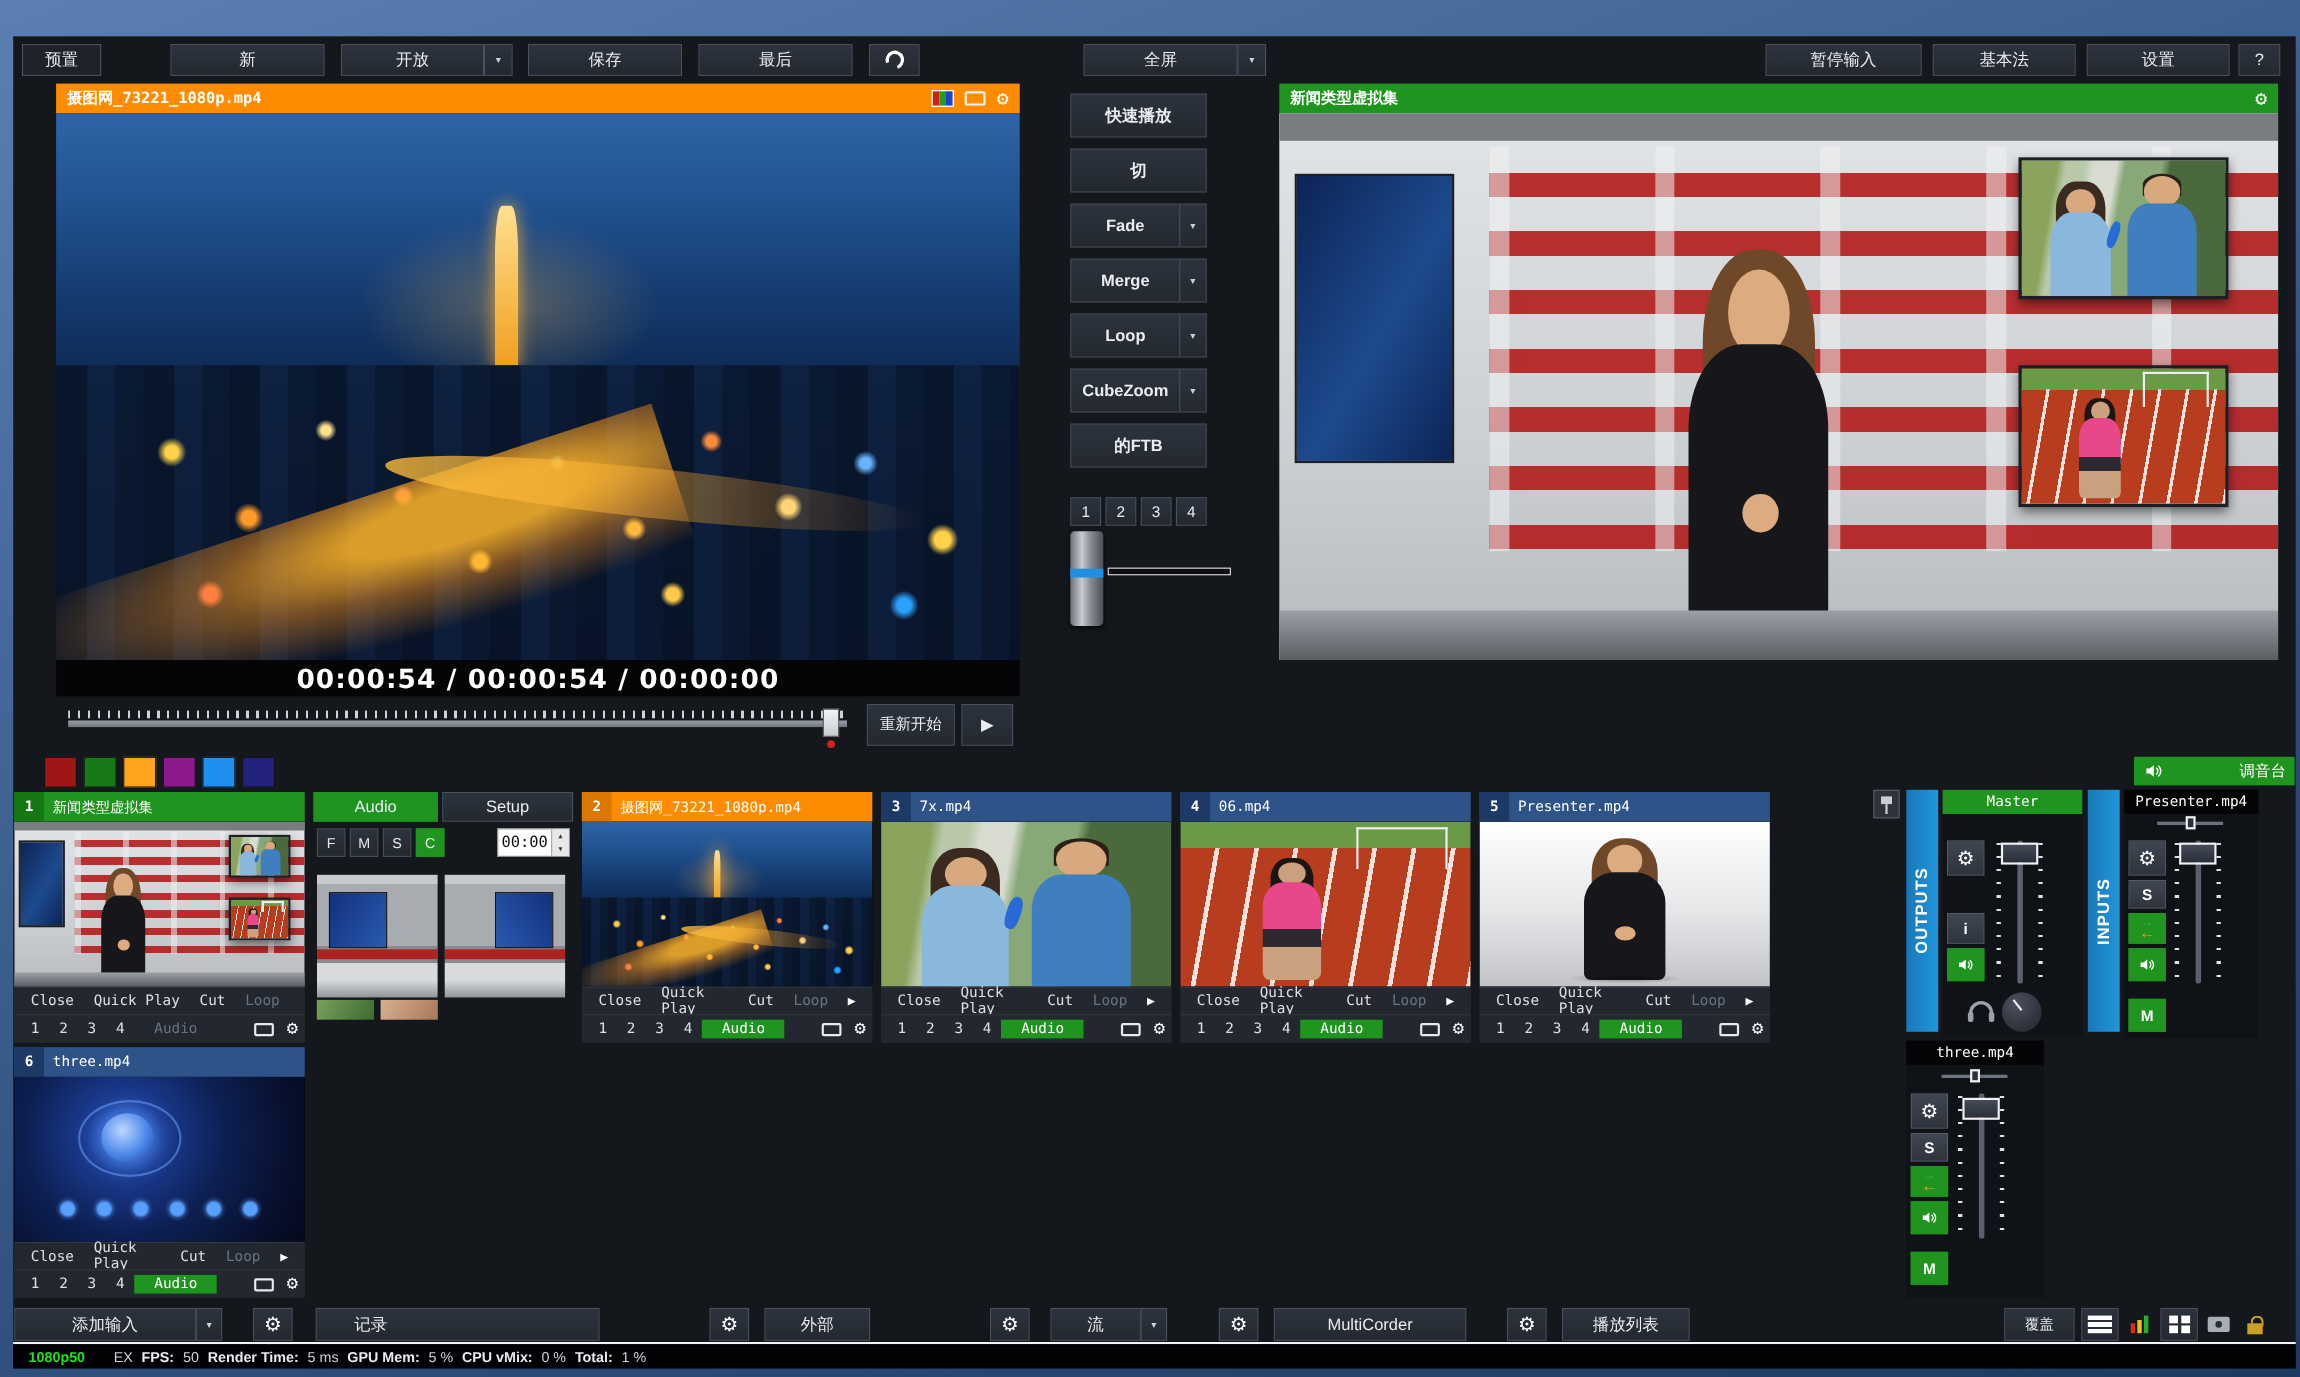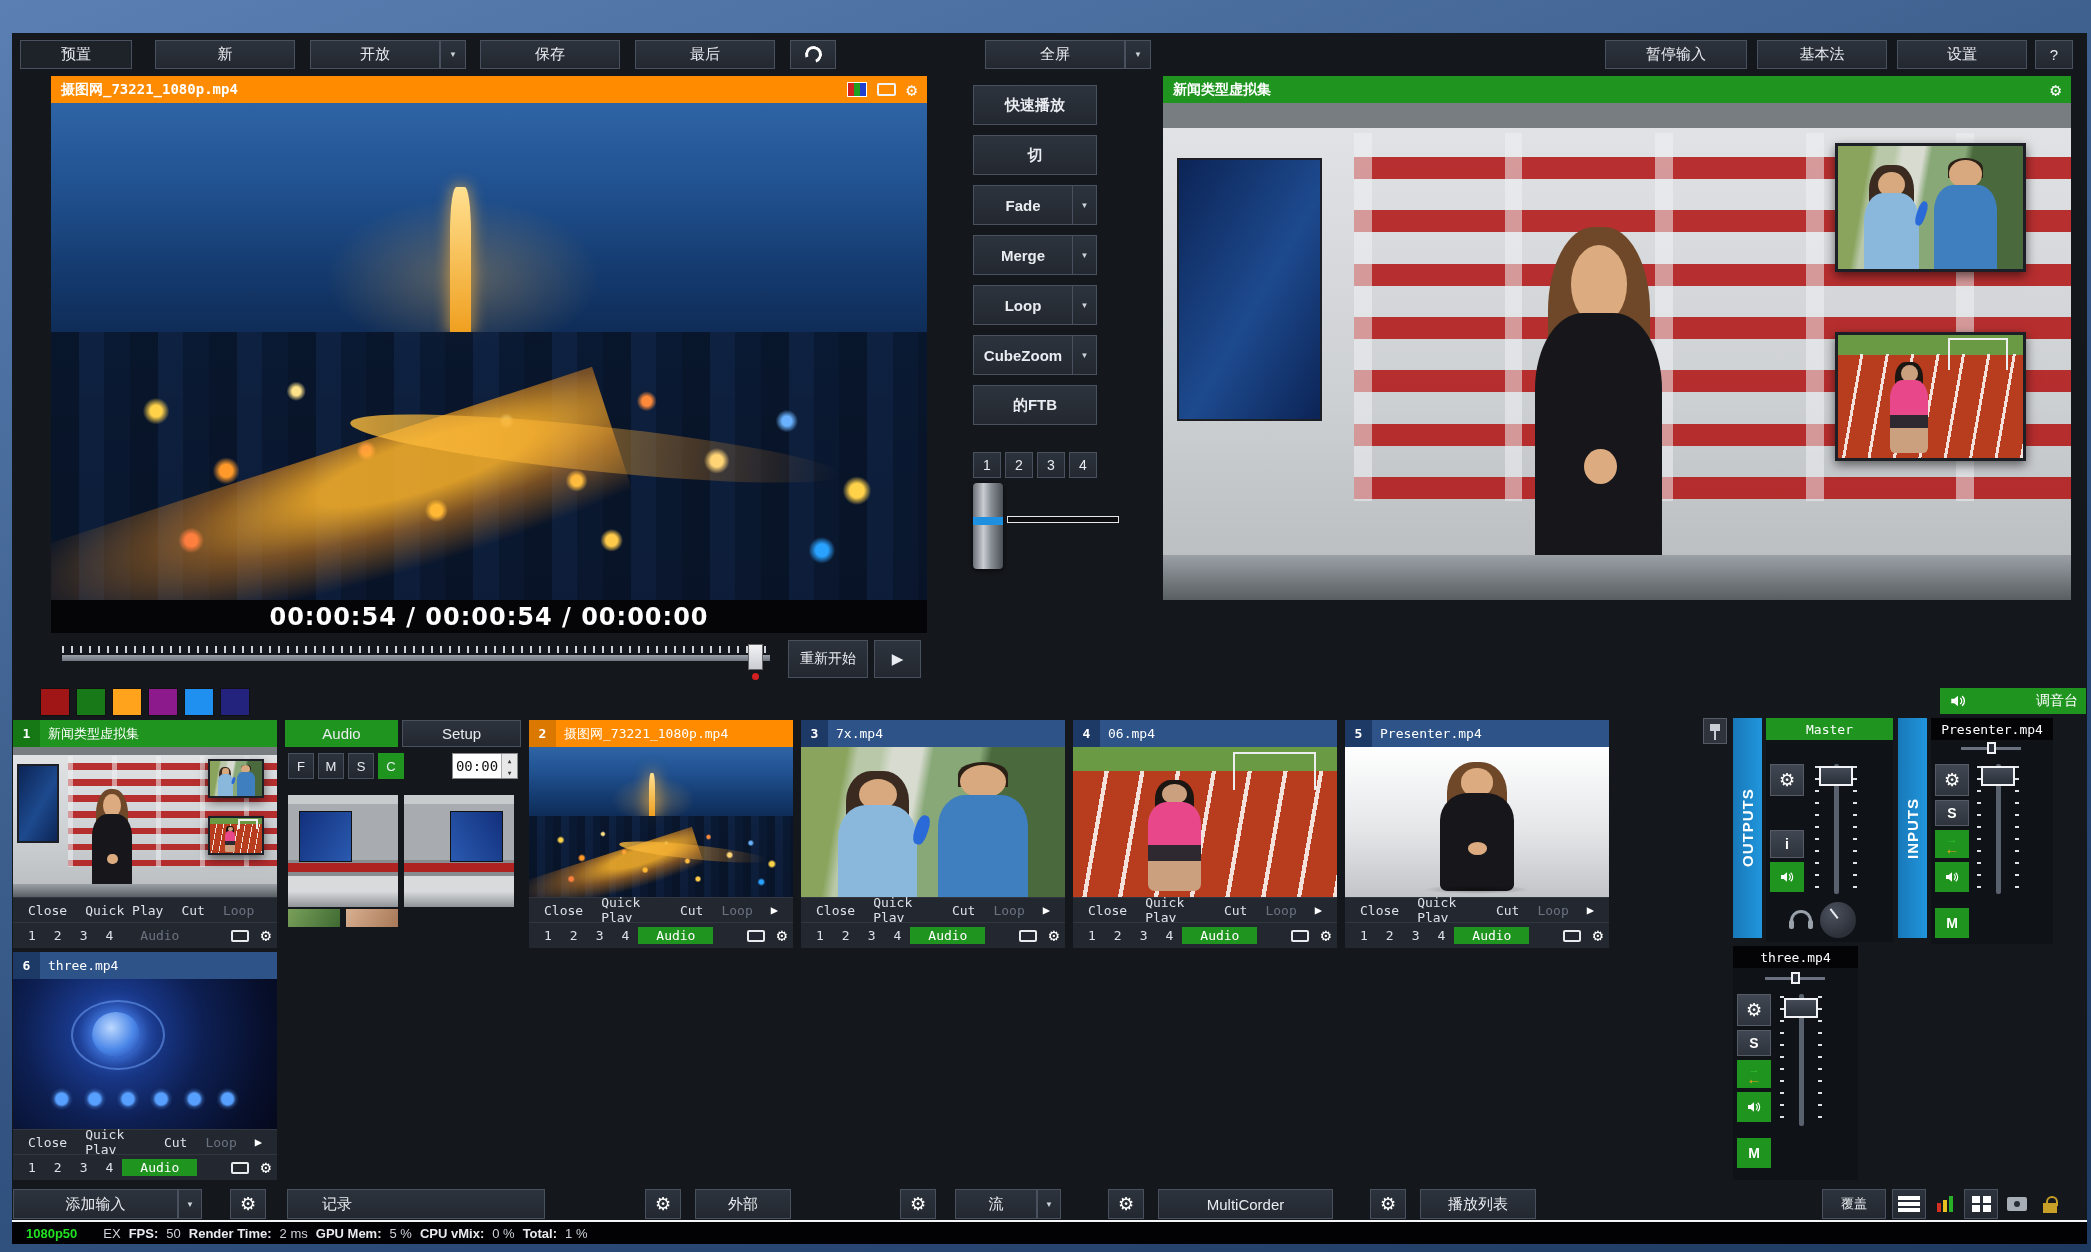--- a/index.html
+++ b/index.html
@@ -197,21 +197,21 @@
   .loopicon{width:17px;height:17px;border:3px solid #fff;border-radius:50%;border-bottom-color:transparent;transform:rotate(25deg);}
   .spk-svg{display:block;}
 </style>
 </head>
 <body>
 
 <div class="desktop">
   <div class="winbg"></div>
 
 
-  <div class="b dk abs" style="left:20px;top:40px;width:112px;height:29px">预置</div>
+  <div class="b dk abs" style="left:20px;top:40px;width:72px;height:29px">预置</div>
   <div class="b abs" style="left:155px;top:40px;width:140px;height:29px">新</div>
   <div class="b abs" style="left:310px;top:40px;width:130px;height:29px">开放</div>
   <div class="b abs dd" style="left:440px;top:40px;width:26px;height:29px">▼</div>
   <div class="b abs" style="left:480px;top:40px;width:140px;height:29px">保存</div>
   <div class="b abs" style="left:635px;top:40px;width:140px;height:29px">最后</div>
   <div class="b abs" style="left:790px;top:40px;width:46px;height:29px">
       <span class="loopicon"></span>
     </div>
   <div class="b abs" style="left:985px;top:40px;width:140px;height:29px">全屏</div>
   <div class="b abs dd" style="left:1125px;top:40px;width:26px;height:29px">▼</div>
@@ -713,21 +713,21 @@
       <span class="iconlock"></span>
     </div>
 
   <div class="sep"></div>
   <div class="statusbar">
     <span class="res">1080p50</span>
     <span class="v">EX</span>
     <span>FPS:</span>
     <span class="v">50</span>
     <span>Render Time:</span>
-    <span class="v">2 ms</span>
+    <span class="v">5 ms</span>
     <span>GPU Mem:</span>
     <span class="v">5 %</span>
     <span>CPU vMix:</span>
     <span class="v">0 %</span>
     <span>Total:</span>
     <span class="v">1 %</span>
   </div>
 </div>
 
 </body></html>

